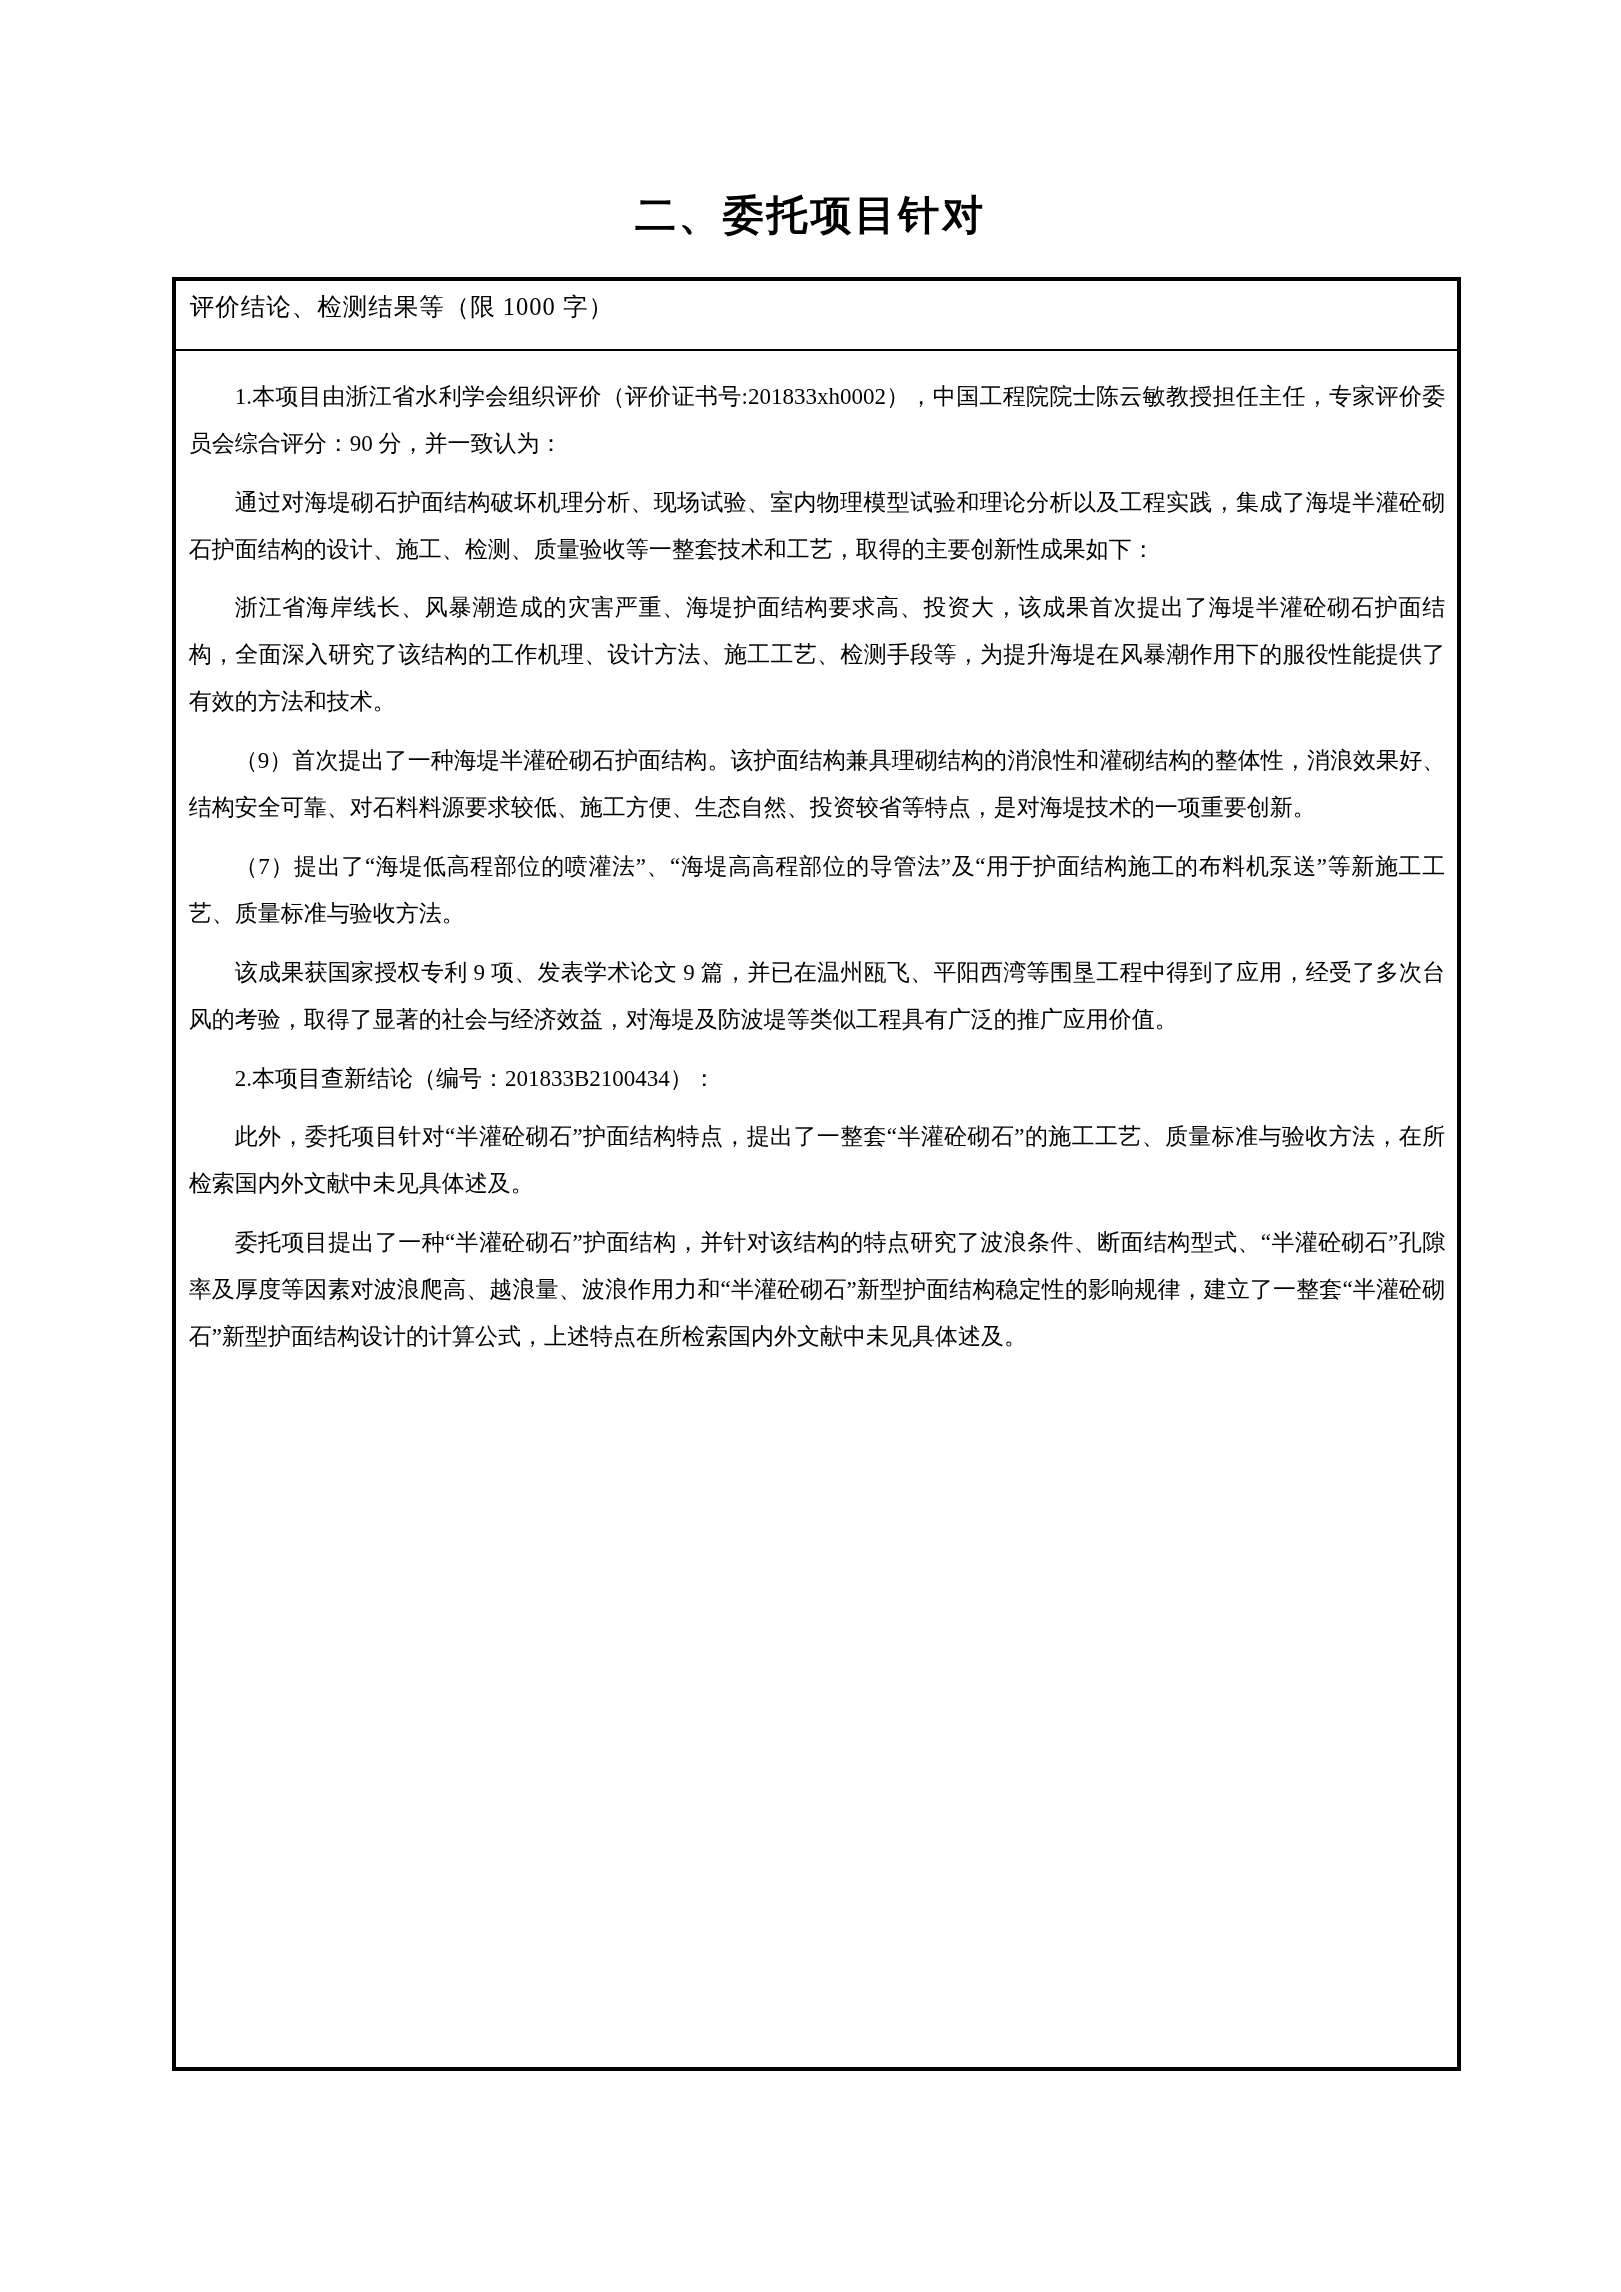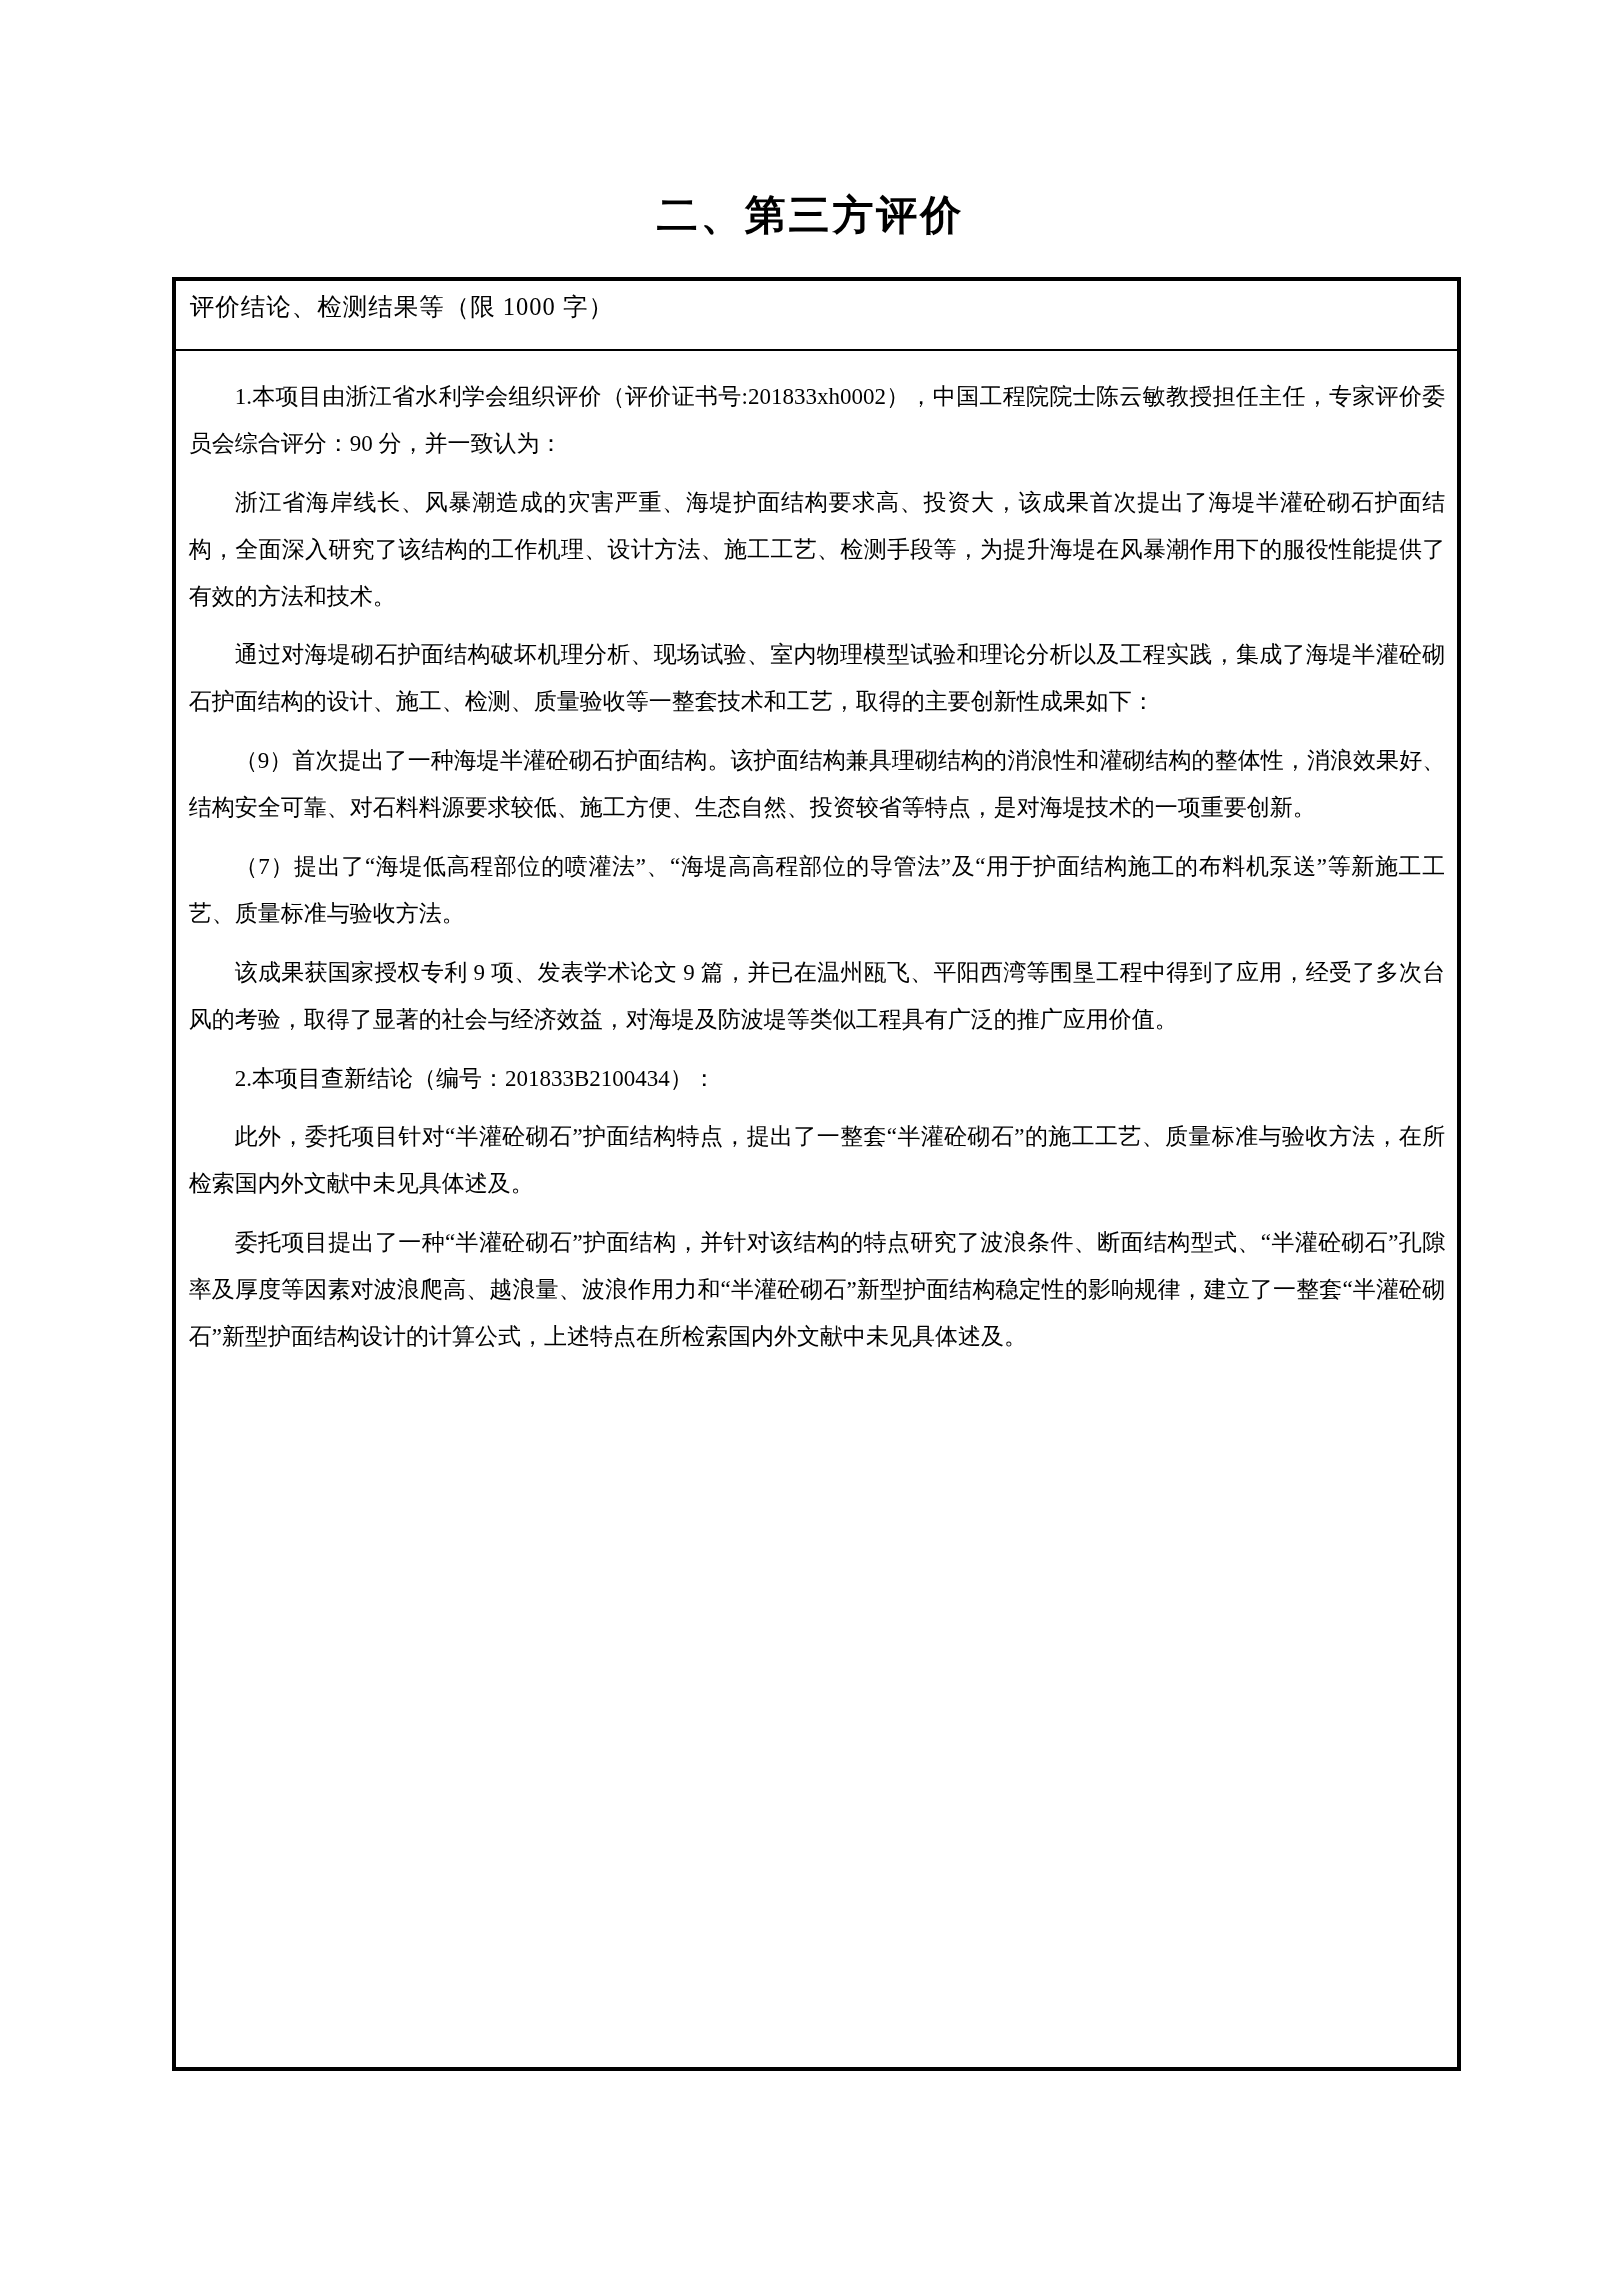--- a/index.html
+++ b/index.html
@@ -49,28 +49,28 @@
     text-align: justify;
   }
   .eval-body p {
     margin: 0 0 11.8px 0;
     text-indent: 2em;
   }
 </style>
 </head>
 <body>
 
-<h1 class="page-title">二、第三方评价</h1>
+<h1 class="page-title">二、委托项目针对</h1>
 
 <div class="eval-box">
   <div class="eval-header">评价结论、检测结果等（限 1000 字）</div>
   <div class="eval-body">
     <p>1.本项目由浙江省水利学会组织评价（评价证书号:201833xh0002），中国工程院院士陈云敏教授担任主任，专家评价委员会综合评分：90 分，并一致认为：</p>
+    <p>通过对海堤砌石护面结构破坏机理分析、现场试验、室内物理模型试验和理论分析以及工程实践，集成了海堤半灌砼砌石护面结构的设计、施工、检测、质量验收等一整套技术和工艺，取得的主要创新性成果如下：</p>
     <p>浙江省海岸线长、风暴潮造成的灾害严重、海堤护面结构要求高、投资大，该成果首次提出了海堤半灌砼砌石护面结构，全面深入研究了该结构的工作机理、设计方法、施工工艺、检测手段等，为提升海堤在风暴潮作用下的服役性能提供了有效的方法和技术。</p>
-    <p>通过对海堤砌石护面结构破坏机理分析、现场试验、室内物理模型试验和理论分析以及工程实践，集成了海堤半灌砼砌石护面结构的设计、施工、检测、质量验收等一整套技术和工艺，取得的主要创新性成果如下：</p>
     <p>（9）首次提出了一种海堤半灌砼砌石护面结构。该护面结构兼具理砌结构的消浪性和灌砌结构的整体性，消浪效果好、结构安全可靠、对石料料源要求较低、施工方便、生态自然、投资较省等特点，是对海堤技术的一项重要创新。</p>
     <p>（7）提出了“海堤低高程部位的喷灌法”、“海堤高高程部位的导管法”及“用于护面结构施工的布料机泵送”等新施工工艺、质量标准与验收方法。</p>
     <p>该成果获国家授权专利 9 项、发表学术论文 9 篇，并已在温州瓯飞、平阳西湾等围垦工程中得到了应用，经受了多次台风的考验，取得了显著的社会与经济效益，对海堤及防波堤等类似工程具有广泛的推广应用价值。</p>
     <p>2.本项目查新结论（编号：201833B2100434）：</p>
     <p>此外，委托项目针对“半灌砼砌石”护面结构特点，提出了一整套“半灌砼砌石”的施工工艺、质量标准与验收方法，在所检索国内外文献中未见具体述及。</p>
     <p>委托项目提出了一种“半灌砼砌石”护面结构，并针对该结构的特点研究了波浪条件、断面结构型式、“半灌砼砌石”孔隙率及厚度等因素对波浪爬高、越浪量、波浪作用力和“半灌砼砌石”新型护面结构稳定性的影响规律，建立了一整套“半灌砼砌石”新型护面结构设计的计算公式，上述特点在所检索国内外文献中未见具体述及。</p>
   </div>
 </div>
 
 

